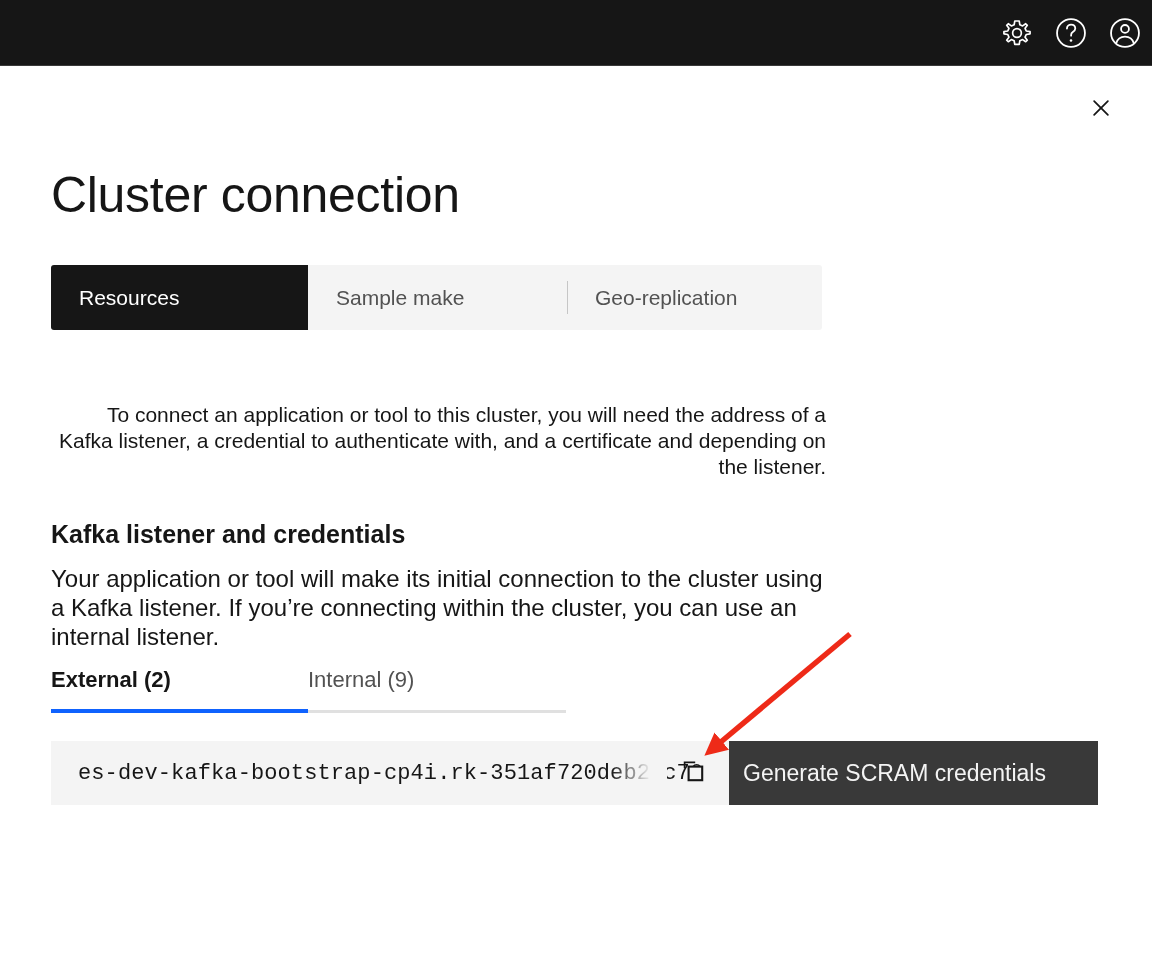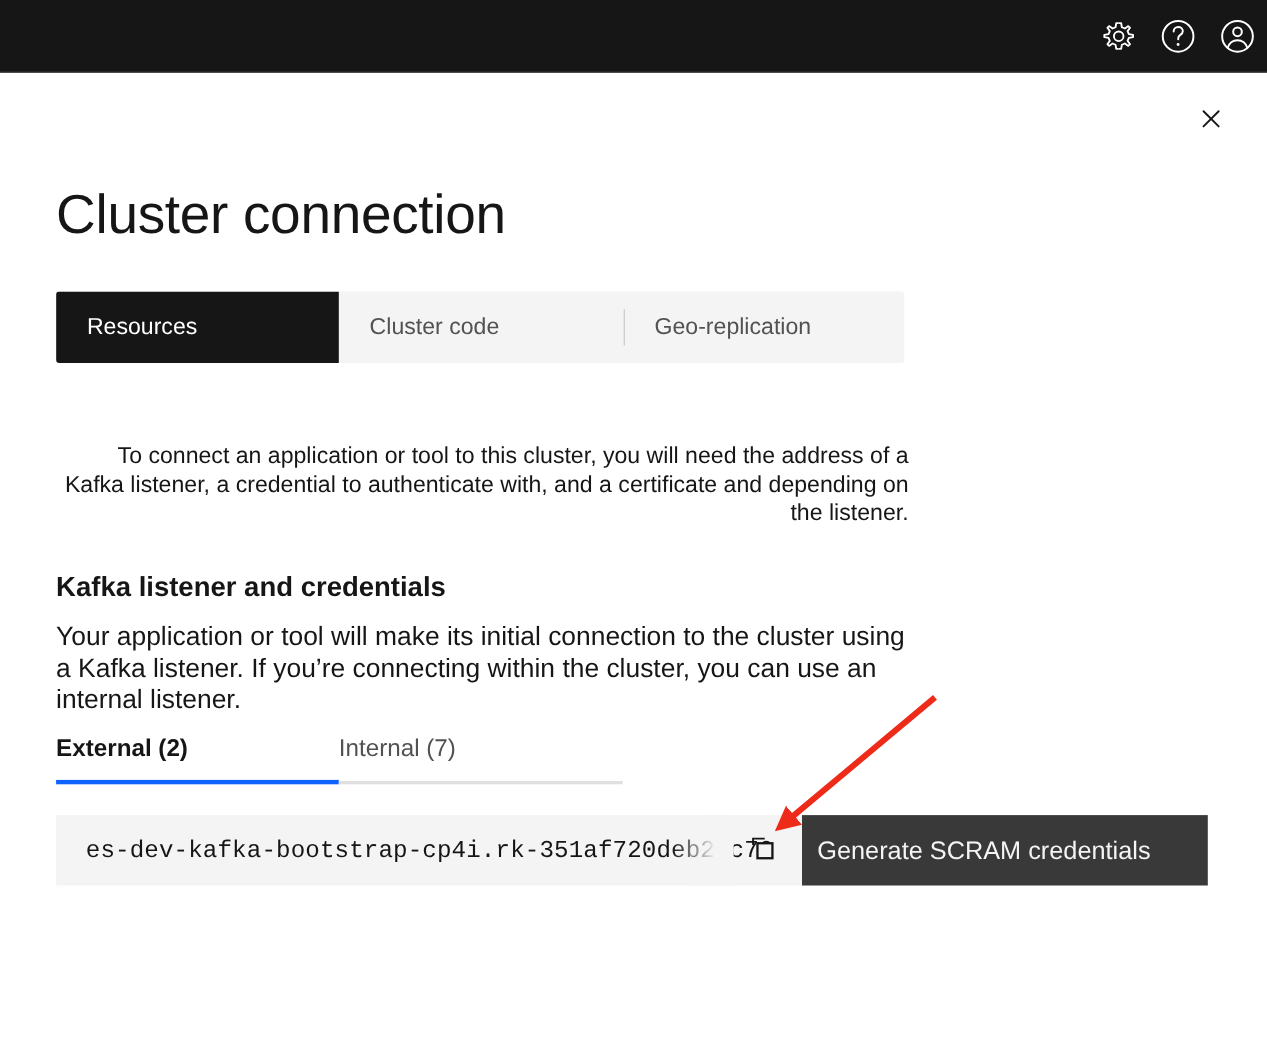--- a/index.html
+++ b/index.html
@@ -251,39 +251,39 @@
     </span>
   </button>
 
   <h1 class="panel-title">Cluster connection</h1>
 
   <div class="switcher">
     <button class="switcher-tab active w-resources">
       <span>Resources</span>
     </button>
     <button class="switcher-tab w-sample">
-      <span>Cluster code</span>
+      <span>Sample make</span>
     </button>
     <button class="switcher-tab divided">
       <span>Geo-replication</span>
     </button>
   </div>
 
   <p class="intro-para">To connect an application or tool to this cluster, you will need the address of a Kafka listener, a credential to authenticate with, and a certificate and depending on the listener.</p>
 
   <h2 class="section-heading">Kafka listener and credentials</h2>
   <p class="section-para">Your application or tool will make its initial connection to the cluster using a Kafka listener. If you’re connecting within the cluster, you can use an internal listener.</p>
 
   <div class="subtabs">
     <div class="subtab one active">
       <span class="subtab-label">External (2)</span>
       <span class="subtab-underline"></span>
     </div>
     <div class="subtab two inactive">
-      <span class="subtab-label">Internal (7)</span>
+      <span class="subtab-label">Internal (9)</span>
       <span class="subtab-underline"></span>
     </div>
   </div>
 
   <div class="address-row">
 
     <div class="address-field" title="Bootstrap address">
       <span class="address-text">es-dev-kafka-bootstrap-cp4i.rk-351af720deb2fc70</span>
       <span class="address-fade"></span>
       <button class="copy-btn" aria-label="Copy bootstrap address">

